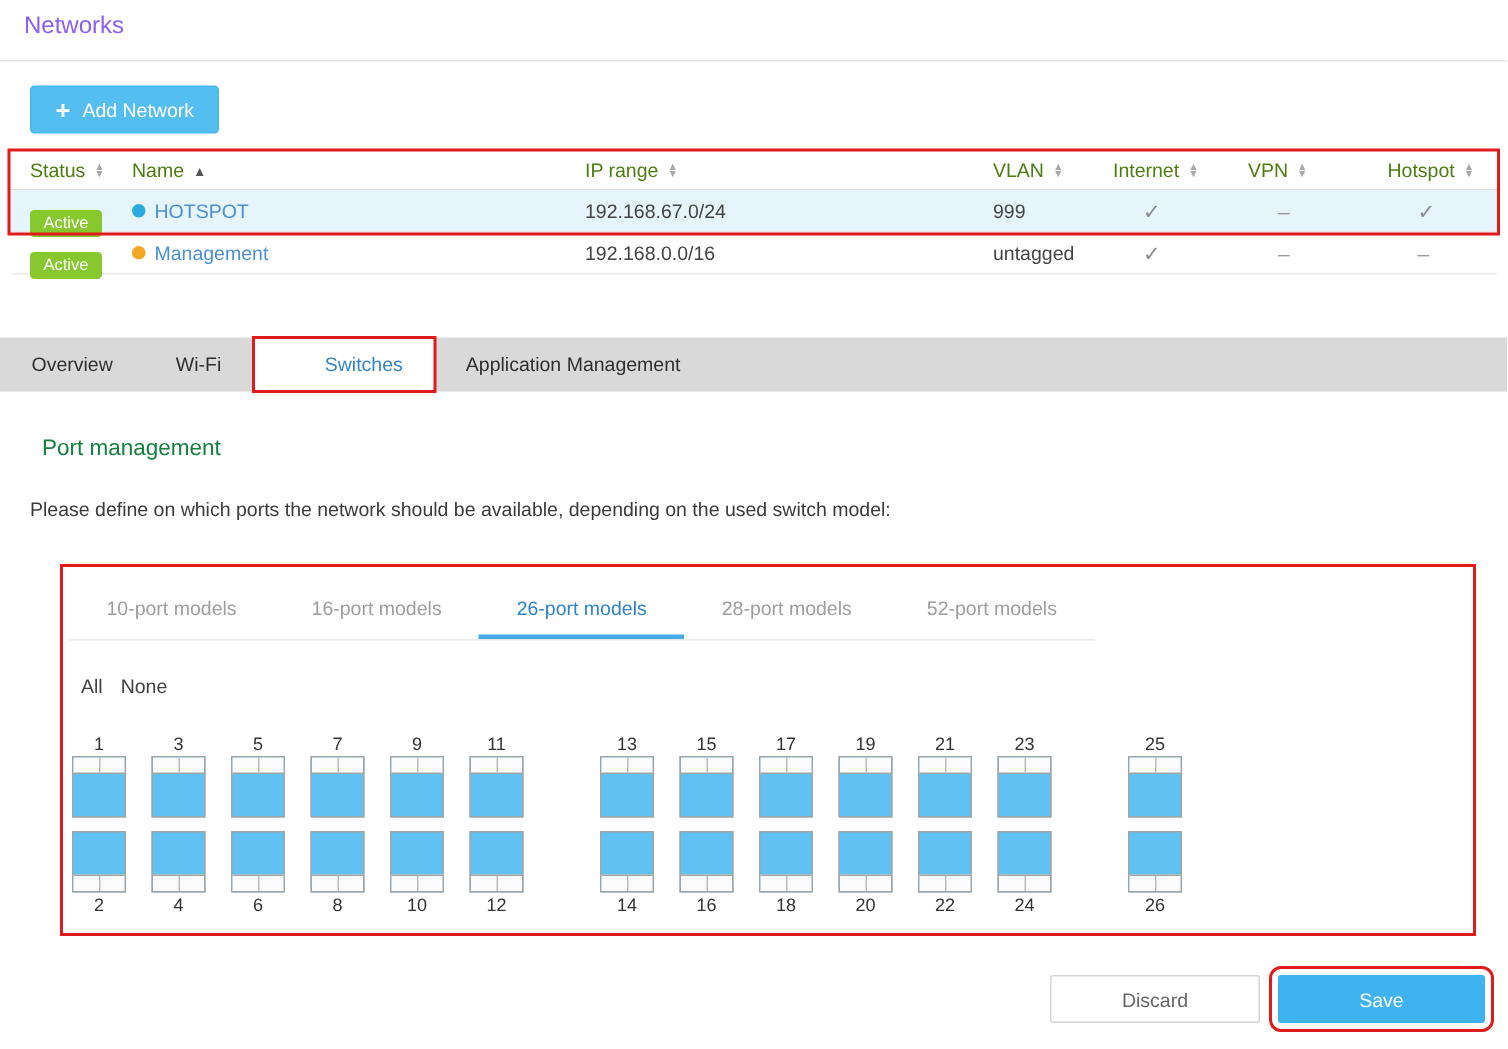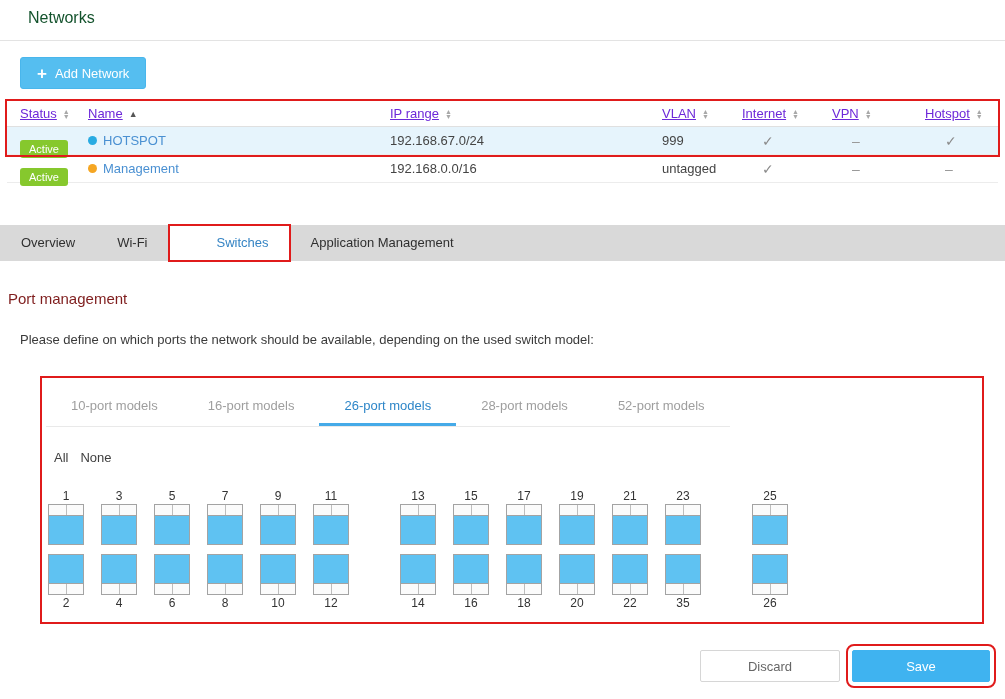--- a/index.html
+++ b/index.html
@@ -5,61 +5,61 @@
   html,body { margin:0; padding:0; background:#fff; }
   .stage {
     position:relative; width:1005px; height:699px; background:#fff;
     font-family:"Liberation Sans", sans-serif; overflow:hidden;
     -webkit-font-smoothing:antialiased;
   }
 
   
   .topbar { position:absolute; top:0; left:0; width:100%; height:41px;
     border-bottom:1px solid #e3e3e3; box-sizing:border-box; background:#fff; }
-  .page-title { position:absolute; left:28px; top:9px; font-size:16px; color:#14532d; }
+  .page-title { position:absolute; left:16px; top:9px; font-size:16px; color:#8b5cf6; }
 
   
   .add-btn { position:absolute; top:57px; left:20px; height:32px; padding:0 16px;
     background:#55bef0; border:1px solid #49b6ec; border-radius:3px; color:#fff;
     font-size:13px; display:flex; align-items:center; gap:8px; cursor:pointer;
     font-family:"Liberation Sans", sans-serif; }
   .add-btn .plus { font-size:17px; font-weight:bold; line-height:1; }
 
   
   .table { position:absolute; top:101px; left:7px; width:991px; font-size:13px; color:#444; }
   .annot-group { outline:2px solid #e01b1b; }
   .trow { display:flex; align-items:center; height:28px; border-bottom:1px solid #ececec;
     background:#fff; box-sizing:border-box; }
   .thead { height:26px; color:#4a4a4a; border-bottom:1px solid #e0e0e0; }
   .row-highlight { background:#e6f4fc; }
   .cell { padding-left:13px; box-sizing:border-box; display:flex; align-items:center; overflow:hidden; white-space:nowrap; }
   .c-status { width:68px; } .c-name { width:302px; } .c-ip { width:272px; }
   .c-vlan { width:80px; } .c-internet { width:90px; } .c-vpn { width:93px; } .c-hotspot { flex:1; }
-  .hlabel { color:#6d28d9;text-decoration:underline; }
+  .hlabel { color:#4d7c0f; }
   .sort-both { display:inline-flex; flex-direction:column; margin-left:6px; font-size:7px;
     line-height:5px; color:#a8a8a8; }
   .sort-asc { margin-left:6px; font-size:9px; color:#555; }
   .badge { display:inline-block; min-width:48px; text-align:center; background:#86c82d;
     color:#fff; font-size:11px; padding:3px 8px; border-radius:3px; box-sizing:border-box;margin-top:16px; }
   .dot { width:9px; height:9px; border-radius:50%; display:inline-block; margin-right:6px; flex:0 0 auto; }
   .name-link { color:#4a90d2; text-decoration:none; cursor:pointer; }
   .valcell .mark { margin-left:20px; }
   .mark.check { color:#8a8a8a; font-size:14px; }
   .mark.dash { color:#9a9a9a; font-size:14px; }
 
   
   .main-tabs { position:absolute; top:225px; left:0; width:1005px; height:36px;
     background:#d9d9d9; display:flex; }
   .main-tab { height:36px; line-height:36px; padding:0 21px; font-size:13px; color:#2f2f2f;
     cursor:pointer; }
   .main-tab.active { background:#fff; color:#3584c4;padding-left:48px; }
   .main-tab.annotated { outline:2px solid #e01b1b; outline-offset:-1px; }
 
   
-  .pm-heading { position:absolute; top:290px; left:8px; font-size:15px; color:#7f1d1d;text-align:center; }
+  .pm-heading { position:absolute; top:290px; left:28px; font-size:15px; color:#15803d;text-align:center; }
   .pm-desc { position:absolute; top:332px; left:20px; font-size:13px; color:#3a3a3a; }
 
   .port-panel { position:absolute; top:376px; left:40px; width:944px; height:248px;
     border:2px solid #e01b1b; box-sizing:border-box; background:#fff; }
   .model-tabs { position:absolute; top:8px; left:4px; display:flex; width:fit-content;
     border-bottom:1px solid #e9e9e9; }
   .model-tab { padding:12px 25px 10px; font-size:13px; color:#9e9e9e;
     border-bottom:3px solid transparent; cursor:pointer; white-space:nowrap; }
   .model-tab.active { color:#2e86c8; border-bottom-color:#45aae8; }
   .allnone { position:absolute; top:72px; left:12px; font-size:13px; display:flex; gap:12px; }
@@ -332,21 +332,21 @@
             <div class="pnum">22</div>
           </div>
           <div class="port-col">
             <div class="pnum">23</div>
             <div class="port">
               <div class="strip"></div>
             </div>
             <div class="port flip">
               <div class="strip"></div>
             </div>
-            <div class="pnum">35</div>
+            <div class="pnum">24</div>
           </div>
         </div>
         <div class="port-group">
           <div class="port-col">
             <div class="pnum">25</div>
             <div class="port">
               <div class="strip"></div>
             </div>
             <div class="port flip">
               <div class="strip"></div>

